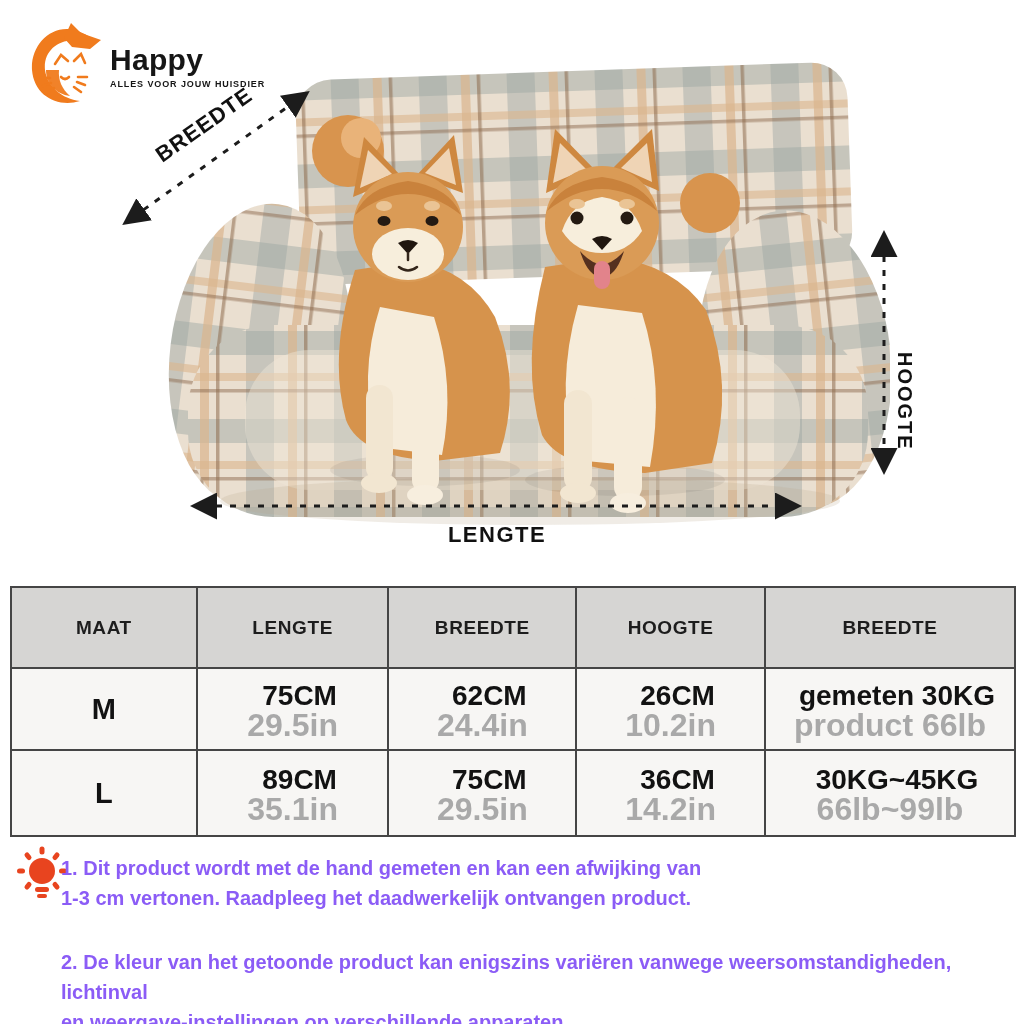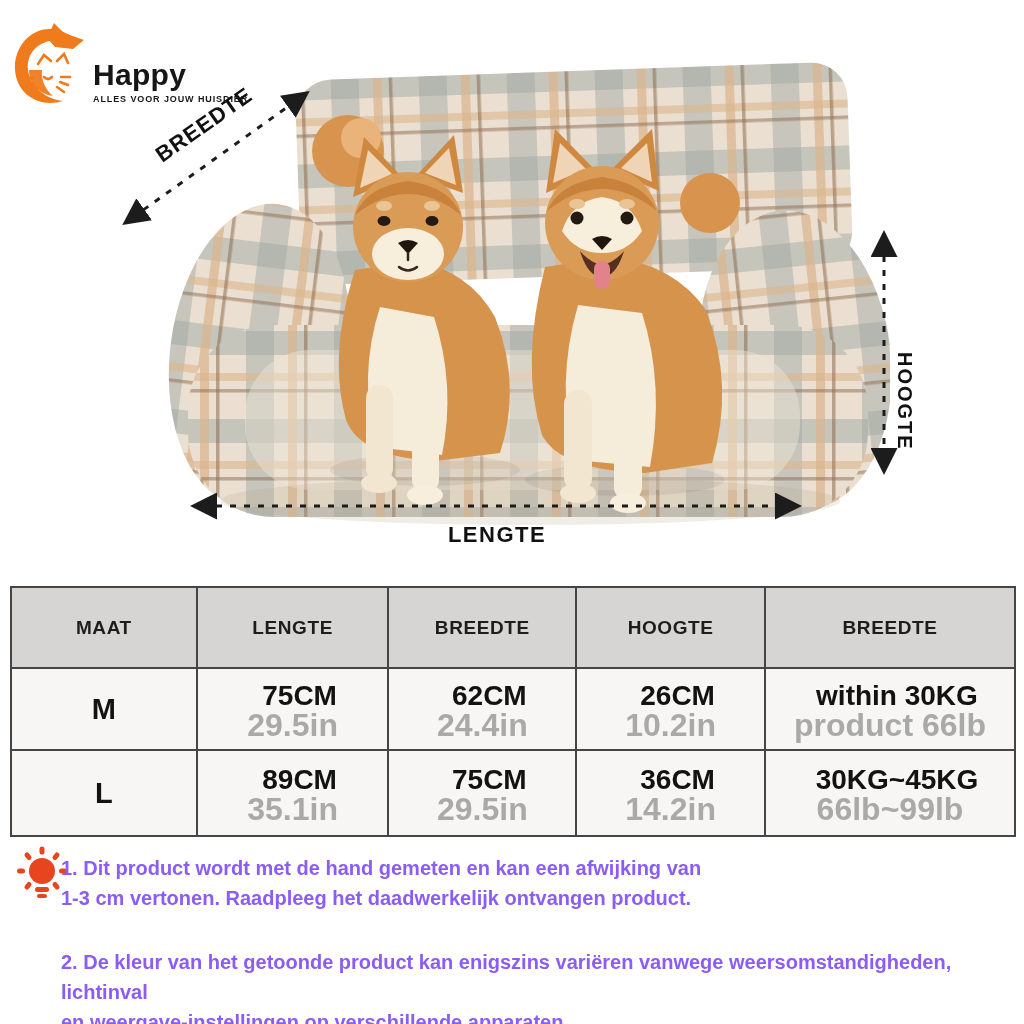--- a/index.html
+++ b/index.html
@@ -2,21 +2,21 @@
 <html><head>
 <meta charset="utf-8">
 <style>
   html,body { margin:0; padding:0; background:#ffffff; }
   .page {
     position:relative; width:1024px; height:1024px; overflow:hidden;
     background:#ffffff; font-family:"Liberation Sans", sans-serif; color:#141414;
   }
 
   
-  .logo { position:absolute; left:9px; top:20px; display:flex; align-items:flex-end; }
+  .logo { position:absolute; left:26px; top:20px; display:flex; align-items:center; }
   .logo-icon { width:80px; height:84px; flex:0 0 auto; }
   .logo-text { margin-left:4px; padding-top:10px; }
   .logo-line1 { font-size:30px; font-weight:800; line-height:30px; color:#161616; letter-spacing:0.3px; }
   .logo-line2 { font-size:30px; font-weight:800; line-height:34px; color:#F07B1D; letter-spacing:0.3px; }
   .logo-tagline { font-size:9px; font-weight:700; letter-spacing:0.9px; color:#161616; margin-top:4px; }
 
   
   .product-svg { position:absolute; left:150px; top:55px; }
 
   
@@ -199,21 +199,21 @@
         </td>
         <td>
           <div class="cell-primary">62CM</div>
           <div class="cell-secondary">24.4in</div>
         </td>
         <td>
           <div class="cell-primary">26CM</div>
           <div class="cell-secondary">10.2in</div>
         </td>
         <td>
-          <div class="cell-primary">within 30KG</div>
+          <div class="cell-primary">gemeten 30KG</div>
           <div class="cell-secondary">product 66lb</div>
         </td>
       </tr>
       <tr class="row-l">
         <td class="maat-cell">L</td>
         <td>
           <div class="cell-primary">89CM</div>
           <div class="cell-secondary">35.1in</div>
         </td>
         <td>

